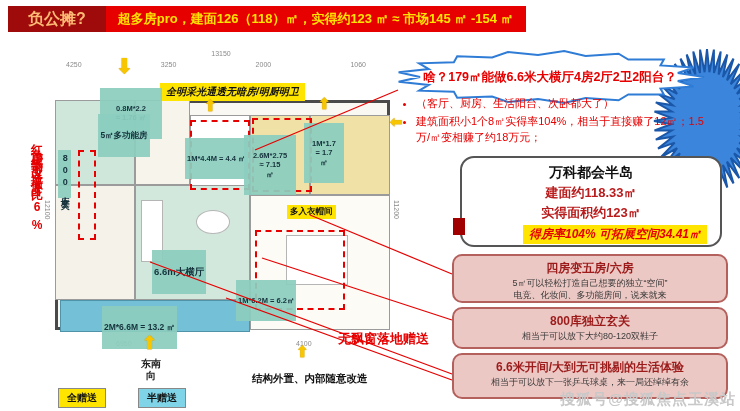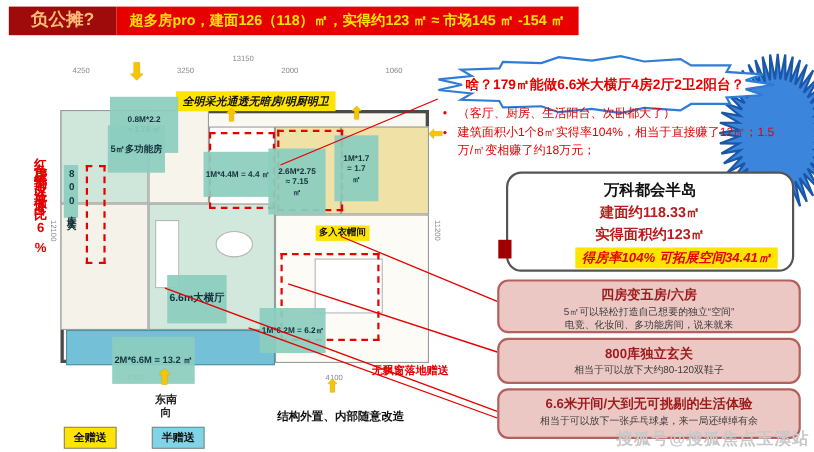--- a/index.html
+++ b/index.html
@@ -28,21 +28,21 @@
           text-align:center;padding:16px 2px;white-space:pre-line;font-weight:bold;z-index:3;}
   .ylabel{position:absolute;background:#ffe400;color:#111;font-weight:bold;z-index:3;text-align:center;}
   .light-banner{position:absolute;left:114px;top:33px;background:#ffe400;color:#111;font-weight:bold;
                 font-size:10px;padding:2px 6px;white-space:nowrap;z-index:3;font-style:italic;}
   .arrow{position:absolute;color:#f7c600;font-weight:bold;text-shadow:0 0 1px #b8860b;z-index:4;line-height:1;}
   .legend{position:absolute;font-size:10px;font-weight:bold;color:#111;padding:2px 8px;border:1px solid #888;z-index:3;}
   .legend.full{left:12px;top:338px;background:#ffe400;}
   .legend.half{left:92px;top:338px;background:#7fd4e8;}
   .direction{position:absolute;left:92px;top:308px;width:26px;font-size:10px;font-weight:bold;color:#222;
              text-align:center;line-height:1.15;z-index:3;}
-  .note-red{position:absolute;left:338px;top:330px;color:#e60000;font-weight:bold;font-size:10px;z-index:4;white-space:nowrap;}
+  .note-red{position:absolute;left:338px;top:330px;color:#e60000;font-weight:bold;font-size:13px;z-index:4;white-space:nowrap;}
   .note-black{position:absolute;left:252px;top:372px;color:#111;font-weight:bold;font-size:10.5px;z-index:4;white-space:nowrap;}
 
   
   .connectors{position:absolute;left:0;top:0;width:740px;height:411px;pointer-events:none;z-index:3;}
 
   
   .burst2{position:absolute;left:652px;top:46px;width:110px;height:150px;z-index:4;}
   .burst-wrap{position:absolute;left:394px;top:48px;width:312px;height:58px;z-index:5;}
   .burst-text{position:absolute;left:0;top:0;width:100%;height:100%;display:flex;align-items:center;justify-content:center;
               color:#e60000;font-weight:bold;font-size:12.5px;white-space:nowrap;}

